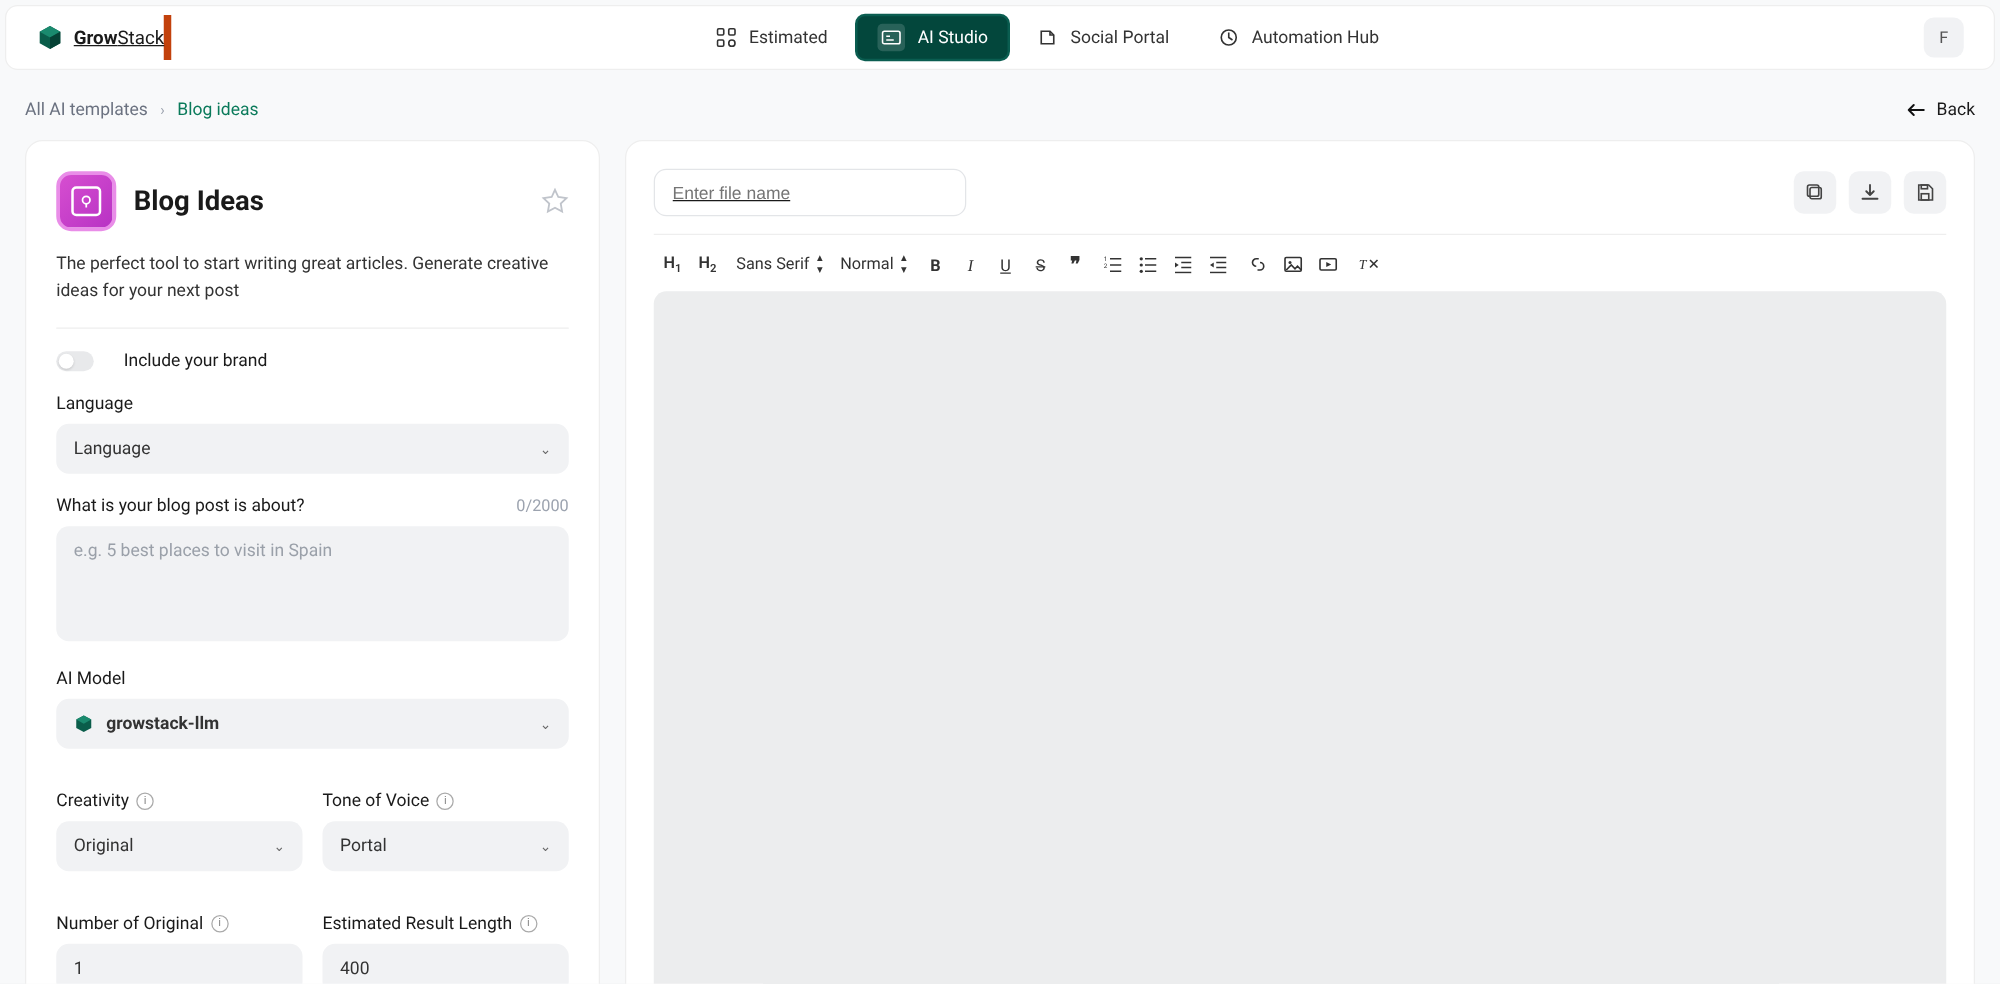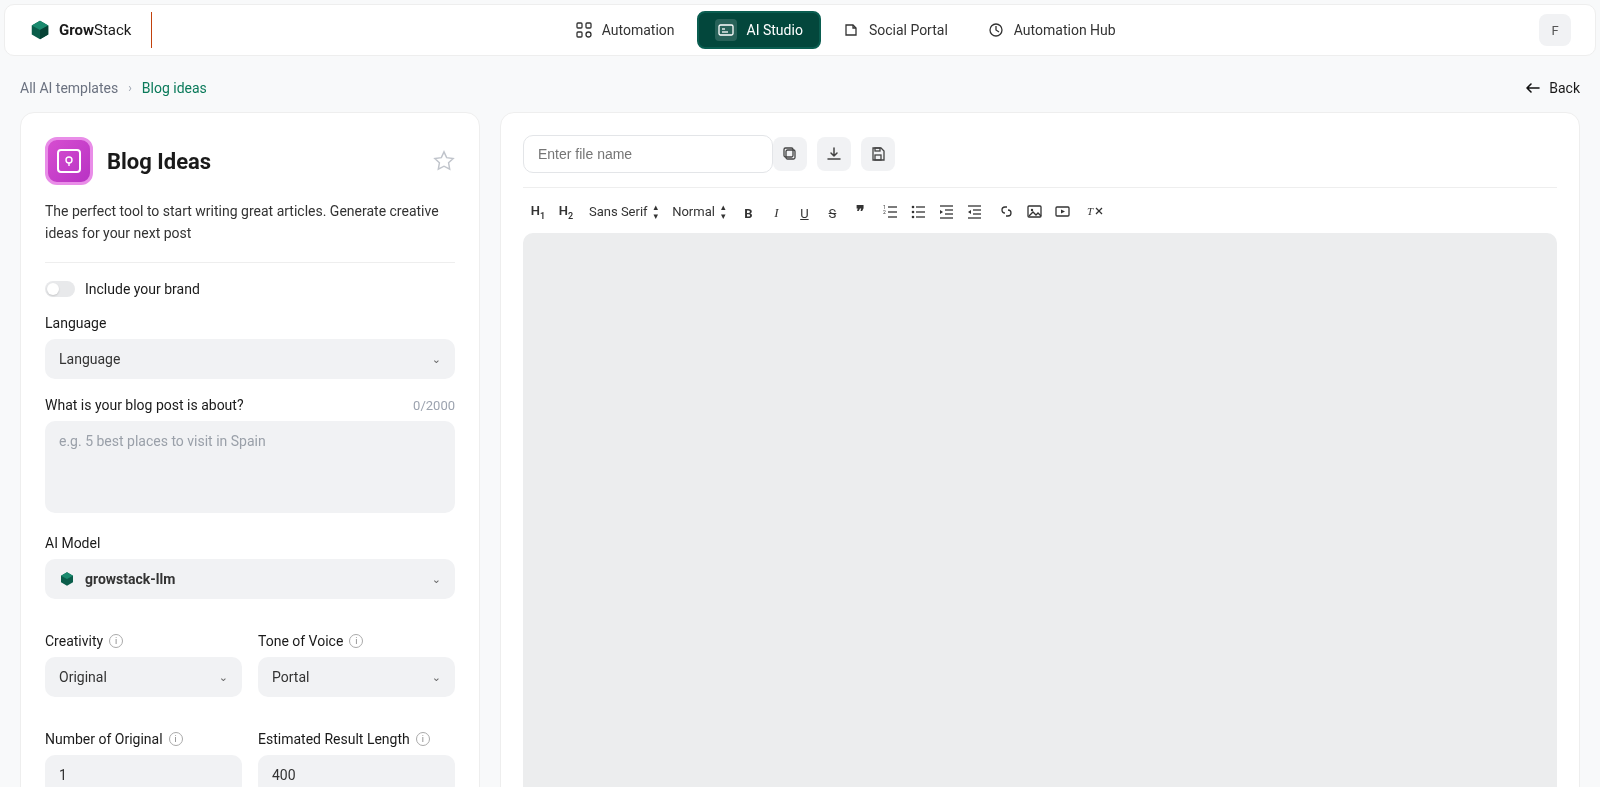--- a/index.html
+++ b/index.html
@@ -14,21 +14,21 @@
   .topbar {
     background: #fff;
     border: 1px solid #eee;
     border-radius: 10px;
     margin: 4px 4px 0 4px;
     height: 52px;
     display: flex;
     align-items: center;
     padding: 0 24px;
   }
-  .logo-wrap { display: flex; align-items: center; gap: 8px; padding-right: 20px; border-right: 1px solid #c2410c; height: 36px;}
+  .logo-wrap { display: flex; align-items: center; gap: 8px; border-right: 6px solid #c2410c; height: 36px; text-decoration: underline;}
   .logo-icon { width: 22px; height: 22px; }
   .logo-text { font-weight: 700; font-size: 15px; }
   .logo-text .stack { font-weight: 400; }
   .nav { display: flex; gap: 4px; margin: 0 auto; }
   .nav-item {
     display: flex; align-items: center; gap: 10px;
     padding: 8px 18px; border-radius: 8px; font-size: 14px; color: #333;
     cursor: pointer;
   }
   .nav-item svg { width: 16px; height: 16px; }
@@ -73,21 +73,21 @@
     display: flex; align-items: center; justify-content: center;
   }
   .tool-icon-inner {
     width: 24px; height: 24px; border: 2px solid #fff; border-radius: 4px;
     display:flex; align-items:center; justify-content:center;
   }
   .title-big { font-size: 22px; font-weight: 700; }
   .star { color: #c0c4cb; cursor: pointer; }
   .desc { font-size: 14px; color: #333; line-height: 1.55; margin-bottom: 18px; }
   .divider { border-top: 1px solid #eee; margin-bottom: 18px; }
-  .toggle-row { display:flex; align-items:center; gap:10px; margin-bottom: 18px; font-size: 14px; }
+  .toggle-row { display:flex; align-items:center; gap:24px; margin-bottom: 18px; font-size: 14px; }
   .toggle-switch {
     width: 30px; height: 16px; background: #e8e9eb; border-radius: 999px; position: relative;
     cursor: pointer;
   }
   .toggle-knob {
     position: absolute; left: 2px; top: 2px;
     width: 12px; height: 12px; background: #fff; border-radius: 50%;
     box-shadow: 0 1px 2px rgba(0,0,0,0.15);
   }
   .field-label { font-size: 14px; margin-bottom: 8px; display:flex; align-items:center; justify-content:space-between; }
@@ -108,21 +108,21 @@
     margin-bottom: 18px;
   }
   .textarea::placeholder { color: #9aa0a9; }
   .row-2 { display: flex; gap: 16px; margin-bottom: 4px;}
   .col { flex: 1; }
   .num-input { cursor: text; }
   .generate-btn {
     width: 100%; background: #03473c; color: #fff; border: none; border-radius: 10px;
     padding: 14px; font-size: 15px; cursor: pointer;
   }
-  .right-head { display:flex; align-items:center; justify-content:flex-start; margin-bottom: 14px;}
+  .right-head { display:flex; align-items:center; justify-content:space-between; margin-bottom: 14px; text-decoration: underline;}
   .file-name-input {
     width: 250px; border: 1px solid #e3e5e8; border-radius: 10px;
     padding: 10px 14px; font-size: 14px; background:#fff;
   }
   .right-actions { display:flex; gap:10px; }
   .icon-btn {
     width: 34px; height: 34px; background: #f1f2f4; border-radius: 8px;
     display:flex; align-items:center; justify-content:center; cursor:pointer;
     color: #444;
   }
@@ -161,21 +161,21 @@
     <span class="logo-text"><span>Grow</span><span class="stack">Stack</span></span>
   </div>
   <div class="nav">
     <div class="nav-item">
       <svg viewBox="0 0 16 16">
           <rect x="1" y="1" width="5" height="5" rx="1" fill="none" stroke="#333" stroke-width="1.3"></rect>
           <rect x="10" y="1" width="5" height="5" rx="1" fill="none" stroke="#333" stroke-width="1.3"></rect>
           <rect x="1" y="10" width="5" height="5" rx="1" fill="none" stroke="#333" stroke-width="1.3"></rect>
           <circle cx="12.5" cy="12.5" r="2.5" fill="none" stroke="#333" stroke-width="1.3"></circle>
         </svg>
-      <span>Automation</span>
+      <span>Estimated</span>
     </div>
     <div class="nav-item active">
       <span class="nav-icon-box">
           <svg viewBox="0 0 16 16">
             <rect x="1" y="3" width="14" height="10" rx="1.5" fill="none" stroke="#fff" stroke-width="1.3"></rect>
             <line x1="4" y1="7" x2="7" y2="7" stroke="#fff" stroke-width="1.3"></line>
             <line x1="4" y1="10" x2="10" y2="10" stroke="#fff" stroke-width="1.3"></line>
           </svg>
         </span>
       <span>AI Studio</span>

